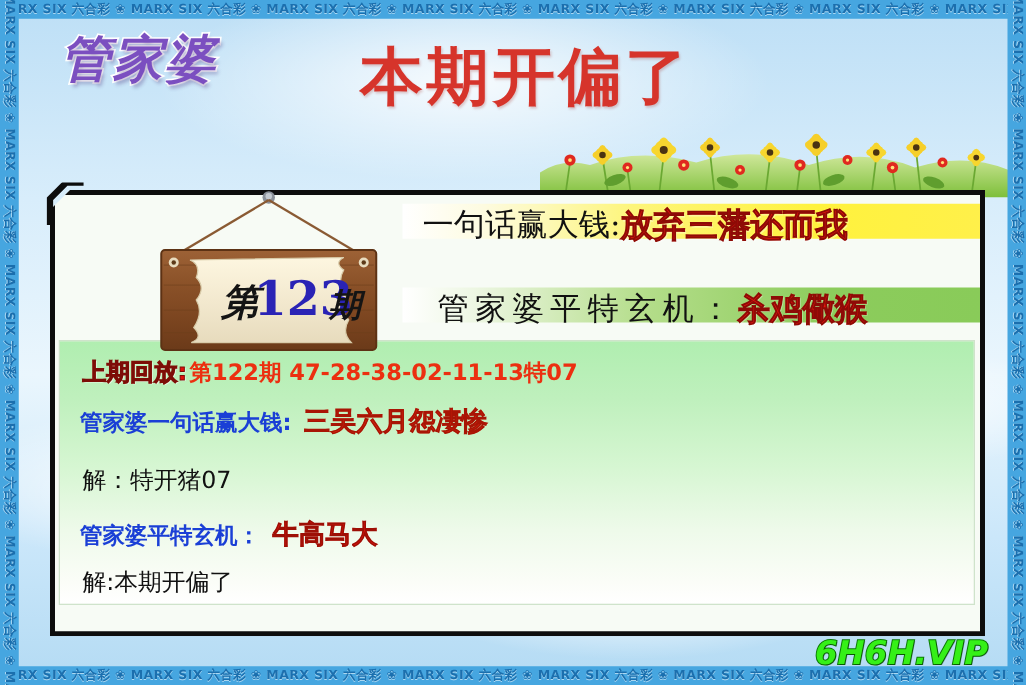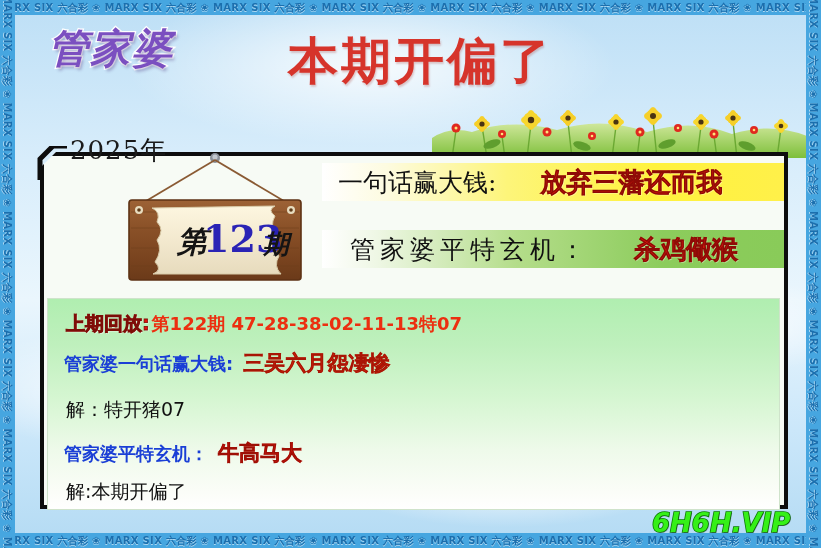--- a/index.html
+++ b/index.html
@@ -80,22 +80,22 @@
     box-sizing:border-box;
     z-index:10;
     clip-path:polygon(0 16px,16px 0,100% 0,100% 100%,0 100%);
   }
   .frame-notch{
     position:absolute;left:33px;top:146px;width:34px;height:34px;z-index:11;
   }
 
   
   .row{
-    position:absolute;display:flex;align-items:center;
-    height:38px;box-sizing:border-box;z-index:13;gap:44px;
+    position:absolute;display:flex;align-items:flex-start;
+    height:28px;box-sizing:border-box;z-index:13;
   }
   .row-yellow{
     left:322px;top:163px;width:462px;
     background:linear-gradient(90deg,#ffffff 0%,#fdfbe0 14%,#fdf57a 40%,#fff23d 72%,#fff04a 100%);
   }
   .row-green{
     left:322px;top:230px;width:462px;
     background:linear-gradient(90deg,#ffffff 0%,#eef7e4 12%,#b4dd8a 42%,#8ccc5c 74%,#89cb59 100%);
   }
   .row .lbl{
@@ -107,21 +107,21 @@
     font-family:"DejaVu Sans","Liberation Sans",sans-serif;
     font-size:26px;font-weight:bold;color:#e8140e;white-space:nowrap;
     -webkit-text-stroke:.6px #8d0b06;
     text-shadow:1px 1px 0 rgba(255,255,255,.35);
   }
   .row-yellow .lbl{margin-left:16px;}
   .row-green .lbl{margin-left:28px;}
 
   
   .panel{
-    position:absolute;left:47px;top:298px;width:733px;height:212px;
+    position:absolute;left:47px;top:272px;width:733px;height:212px;
     background:linear-gradient(180deg,#b0eeb0 0%,#bff0bd 22%,#d6f6d2 48%,#eefaea 72%,#fbfdf8 92%,#ffffff 100%);
     border:1px solid #cfe3cb;box-sizing:border-box;z-index:13;
   }
   .pline{position:absolute;display:flex;align-items:baseline;white-space:nowrap;}
 
   .rec-lbl{
     font-family:"DejaVu Sans","Liberation Sans",sans-serif;
     font-size:19px;font-weight:bold;color:#e4110b;letter-spacing:0px;
     -webkit-text-stroke:.8px #7d0d07;
     text-shadow:1px 1px 0 rgba(255,255,255,.6);
@@ -283,21 +283,20 @@
       <ellipse cx="60" cy="48" rx="9" ry="4" transform="rotate(-20 60 48)"></ellipse>
       <ellipse cx="150" cy="50" rx="9" ry="4" transform="rotate(18 150 50)"></ellipse>
       <ellipse cx="235" cy="48" rx="9" ry="4" transform="rotate(-18 235 48)"></ellipse>
       <ellipse cx="315" cy="50" rx="9" ry="4" transform="rotate(20 315 50)"></ellipse>
     </g>
   </svg>
 
   <div class="title-a">管家婆</div>
   <div class="title-b">本期开偏了</div>
 
-  <div class="year">2025年</div>
 
   <div class="frame"></div>
   <svg class="frame-notch" viewBox="0 0 34 34">
     <path d="M7 34 L7 13 L20 0 L34 0" stroke="#0d0d0d" stroke-width="5" fill="none"></path>
   </svg>
 
   <svg style="position:absolute;left:95px;top:152px;width:240px;height:135px;z-index:16;" viewBox="0 0 240 135">
     <defs>
       <linearGradient id="wood" x1="0" y1="0" x2="0" y2="1">
         <stop offset="0" stop-color="#9d6236"></stop>

